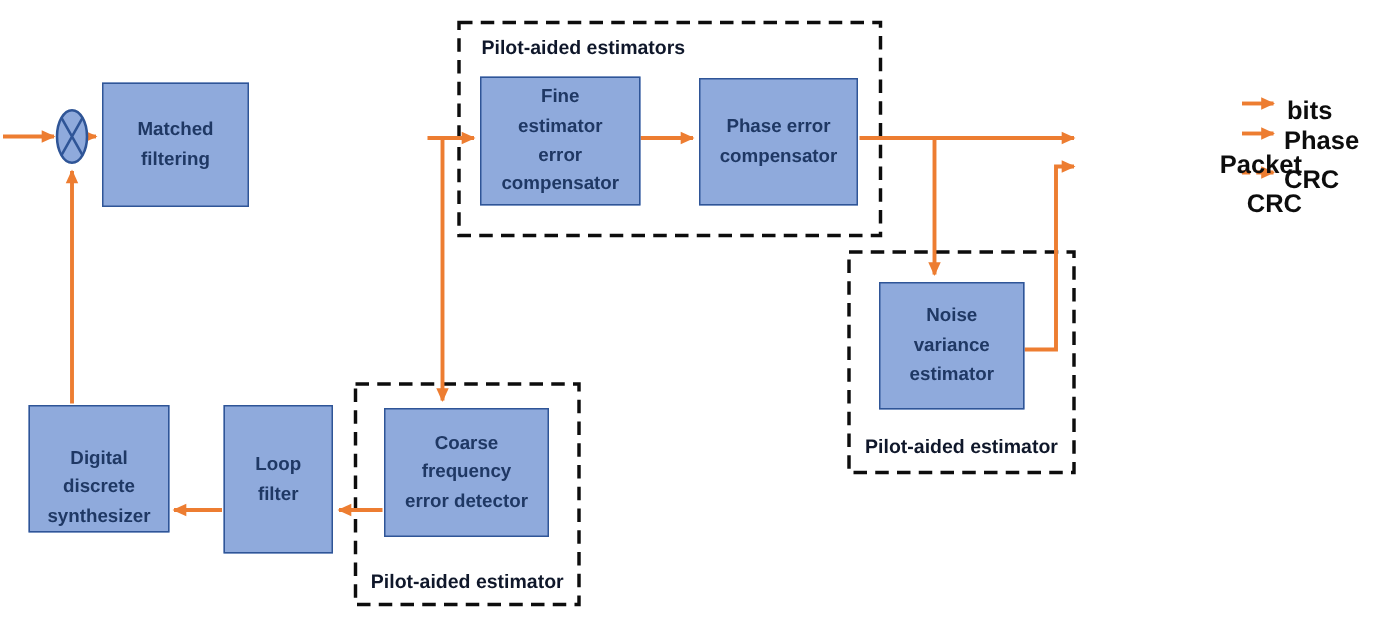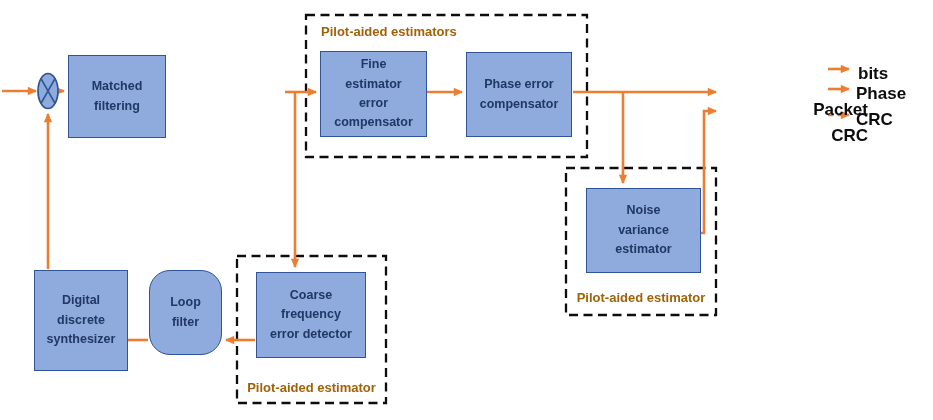--- a/index.html
+++ b/index.html
@@ -23,28 +23,28 @@
     line-height:1.55;
     display:flex; align-items:center; justify-content:center;
     text-align:center;
     white-space:pre-line;
   }
   .b-matched { left:68px;  top:55px;  width:98px;  height:83px; }
   .b-symbol  { left:163px; top:54px;  width:122px; height:84px; }
   .b-fine    { left:320px; top:51px;  width:107px; height:86px; }
   .b-phase   { left:466px; top:52px;  width:106px; height:85px; }
   .b-dvb     { left:720px; top:54px;  width:107px; height:85px; }
-  .b-noise   { left:586px; top:188px; width:115px;  height:85px; }
+  .b-noise   { left:586px; top:188px; width:97px;  height:85px; }
   .b-coarse  { left:256px; top:272px; width:110px; height:86px; }
-  .b-loop    { left:149px; top:270px; width:73px;  height:85px;border-radius:21px; }
-  .b-dds     { left:34px;  top:270px; width:94px;  height:101px; }
+  .b-loop    { left:149px; top:270px; width:73px;  height:99px; }
+  .b-dds     { left:19px;  top:270px; width:94px;  height:85px;align-items:flex-end; }
 
   .grouplabel {
     position:absolute;
-    color:#a16207;
+    color:#0f172a;
     font-weight:bold;
     font-size:13px;
     white-space:nowrap;
   }
   .gl-top    { left:321px; top:24px; }
   .gl-noise  { left:566px; top:290px; width:150px; text-align:center; }
   .gl-coarse { left:237px; top:380px; width:149px; text-align:center; }
 
   .outlabel {
     position:absolute;

